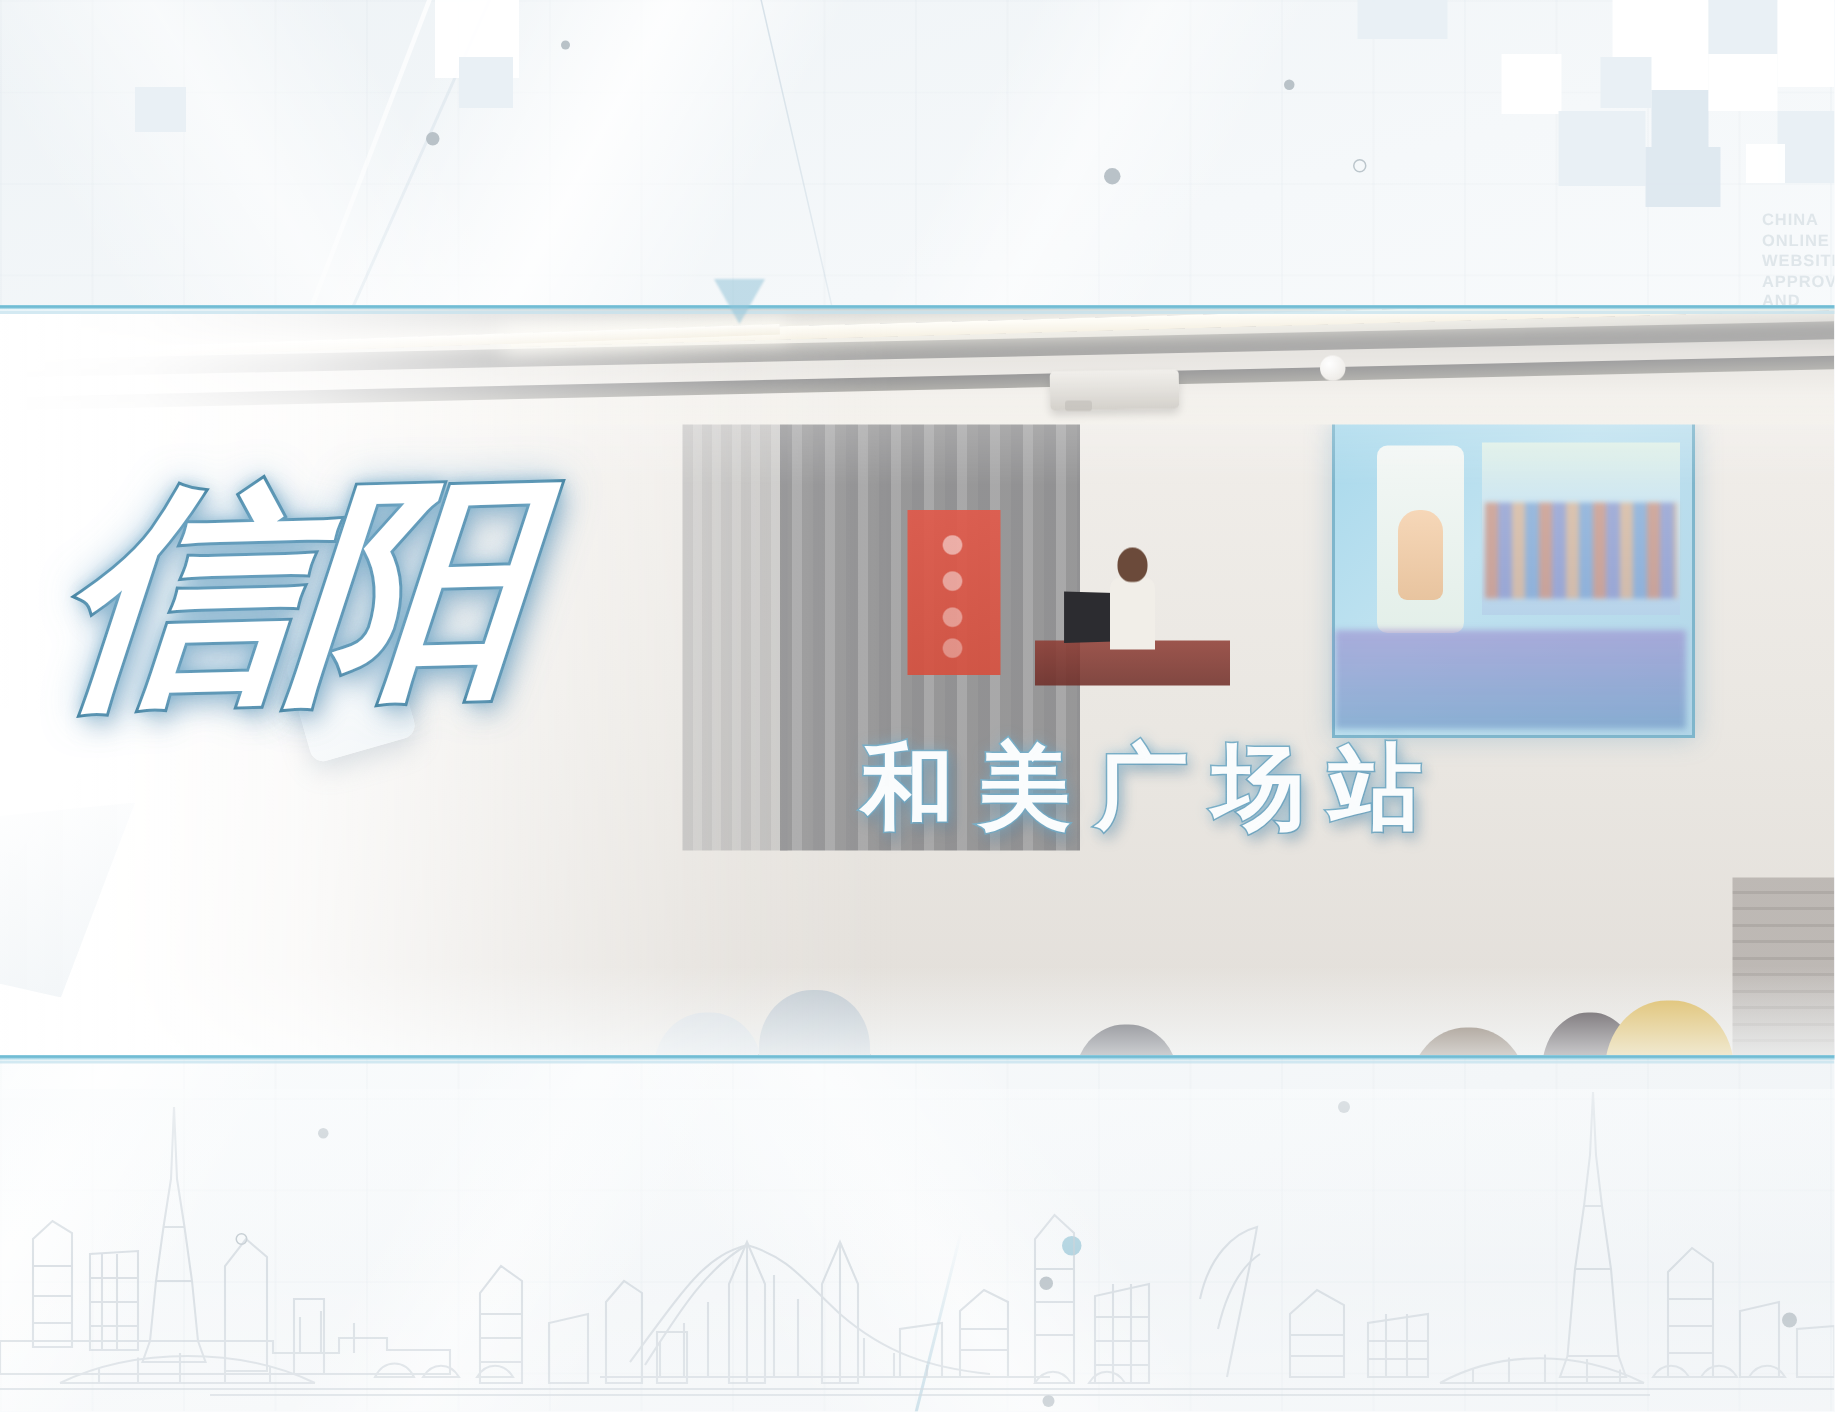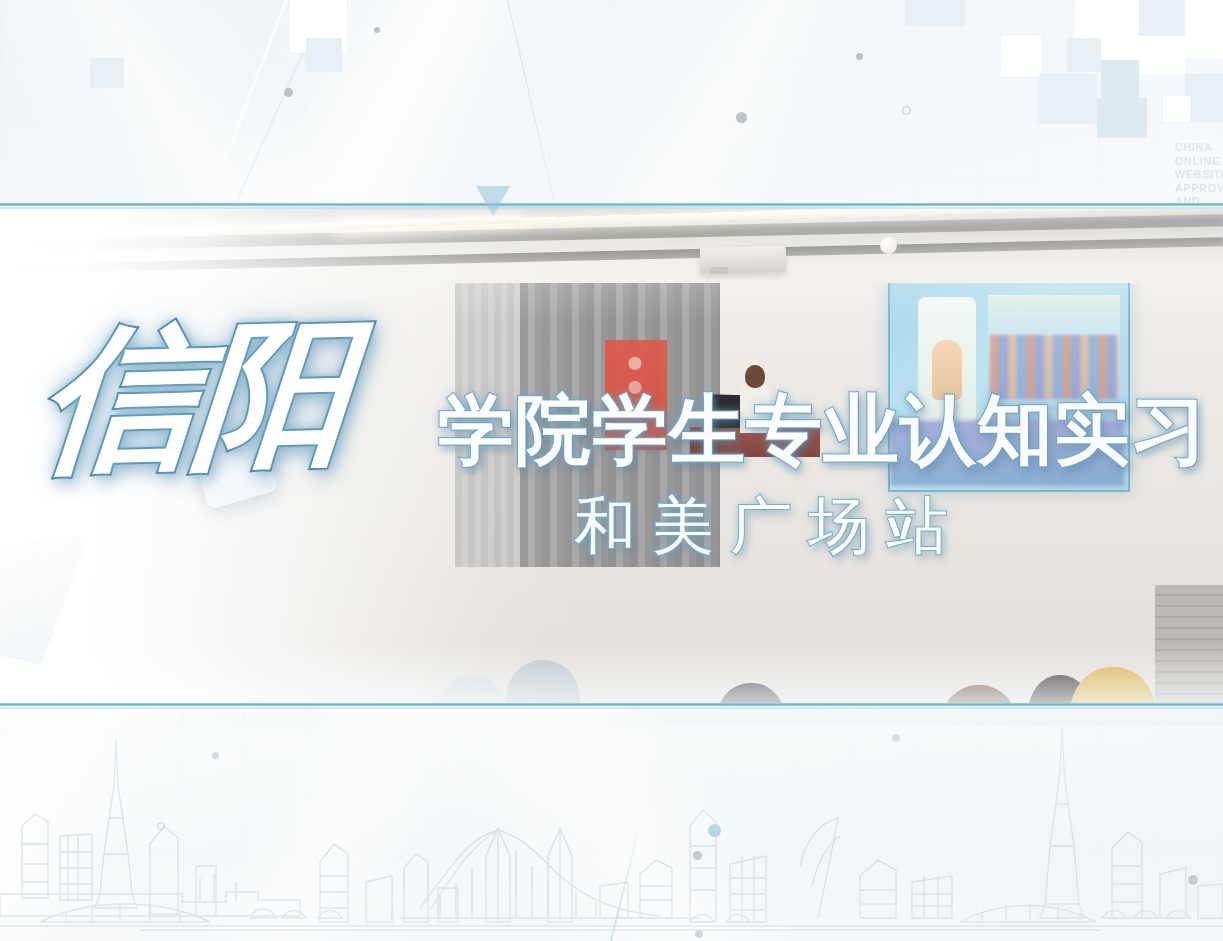--- a/index.html
+++ b/index.html
@@ -185,21 +185,21 @@
     letter-spacing:1px;
     color:rgba(255,255,255,.97);
     -webkit-text-stroke:2px #6fa6bf;
     paint-order:stroke fill;
     text-shadow:0 0 9px rgba(120,175,205,.8),3px 5px 9px rgba(70,110,140,.45);
     white-space:nowrap;
   }
   .title-sub{
     position:absolute;left:574px;top:495px;z-index:31;
     font-family:"Liberation Serif",serif;
-    font-size:62px;font-weight:400;line-height:1;
+    font-size:62px;font-weight:700;line-height:1;
     letter-spacing:16px;
     color:rgba(255,255,255,.96);
     -webkit-text-stroke:2px #7bafc6;
     paint-order:stroke fill;
     text-shadow:0 0 9px rgba(125,180,208,.8),3px 5px 9px rgba(70,110,140,.4);
     white-space:nowrap;
   }
 
   
   .skyline{
@@ -398,16 +398,15 @@
     <div class="band-card"></div>
   </div>
 
   <div class="tri-marker"></div>
   <div class="band-line-soft top"></div>
   <div class="band-line top"></div>
   <div class="band-line-soft bottom"></div>
   <div class="band-line bottom"></div>
 
   <div class="title-brush">信阳</div>
-  <div class="title-main">学院学生专业认知实习</div>
   <div class="title-sub">和美广场站</div>
 
 </div>
 
 </body></html>

